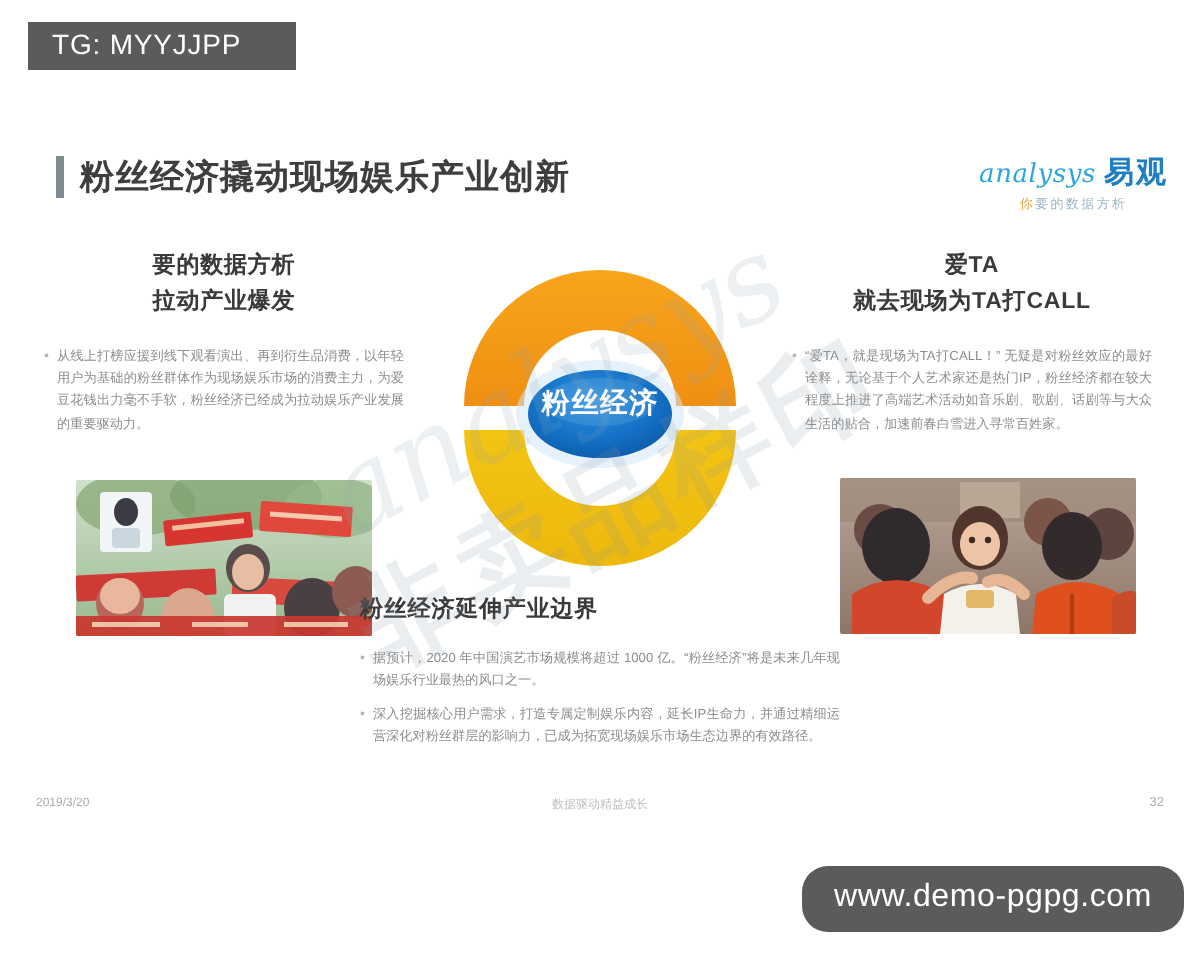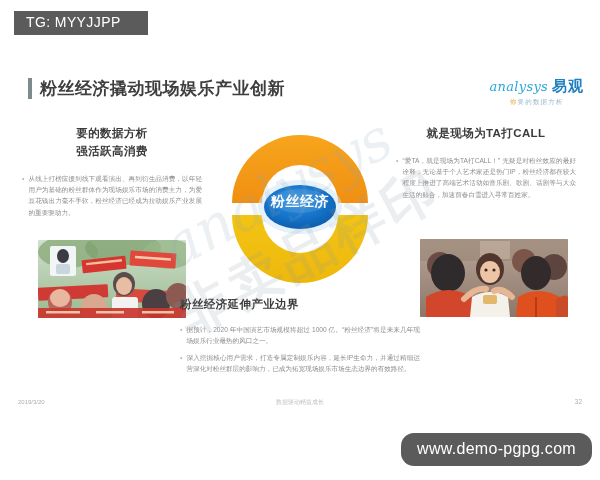--- a/index.html
+++ b/index.html
@@ -133,33 +133,34 @@
     <div id="logo-main">
       <span id="logo-en">analysys</span>
       <span id="logo-cn">易观</span>
     </div>
     <div id="logo-sub"><b>你</b><span>要的数据方析</span></div>
   </div>
 
   <div class="col" id="col-left">
     <div class="col-head">
       <div>要的数据方析</div>
-      <div>强活跃高消费</div>
+      <div>拉动产业爆发</div>
     </div>
     <div class="bullets">
       <div class="bullet">
         <span class="dot">•</span>
         <span class="txt">从线上打榜应援到线下观看演出、再到衍生品消费，以年轻用户为基础的粉丝群体作为现场娱乐市场的消费主力，为爱豆花钱出力毫不手软，粉丝经济已经成为拉动娱乐产业发展的重要驱动力。</span>
       </div>
     </div>
   </div>
 
   <div class="col" id="col-right">
     <div class="col-head">
-      <div>就是现场为TA打CALL</div>
+      <div>爱TA</div>
+      <div>就去现场为TA打CALL</div>
     </div>
     <div class="bullets">
       <div class="bullet">
         <span class="dot">•</span>
         <span class="txt">“爱TA，就是现场为TA打CALL！” 无疑是对粉丝效应的最好诠释，无论基于个人艺术家还是热门IP，粉丝经济都在较大程度上推进了高端艺术活动如音乐剧、歌剧、话剧等与大众生活的贴合，加速前春白雪进入寻常百姓家。</span>
       </div>
     </div>
   </div>
 
   <div id="center-graphic">

